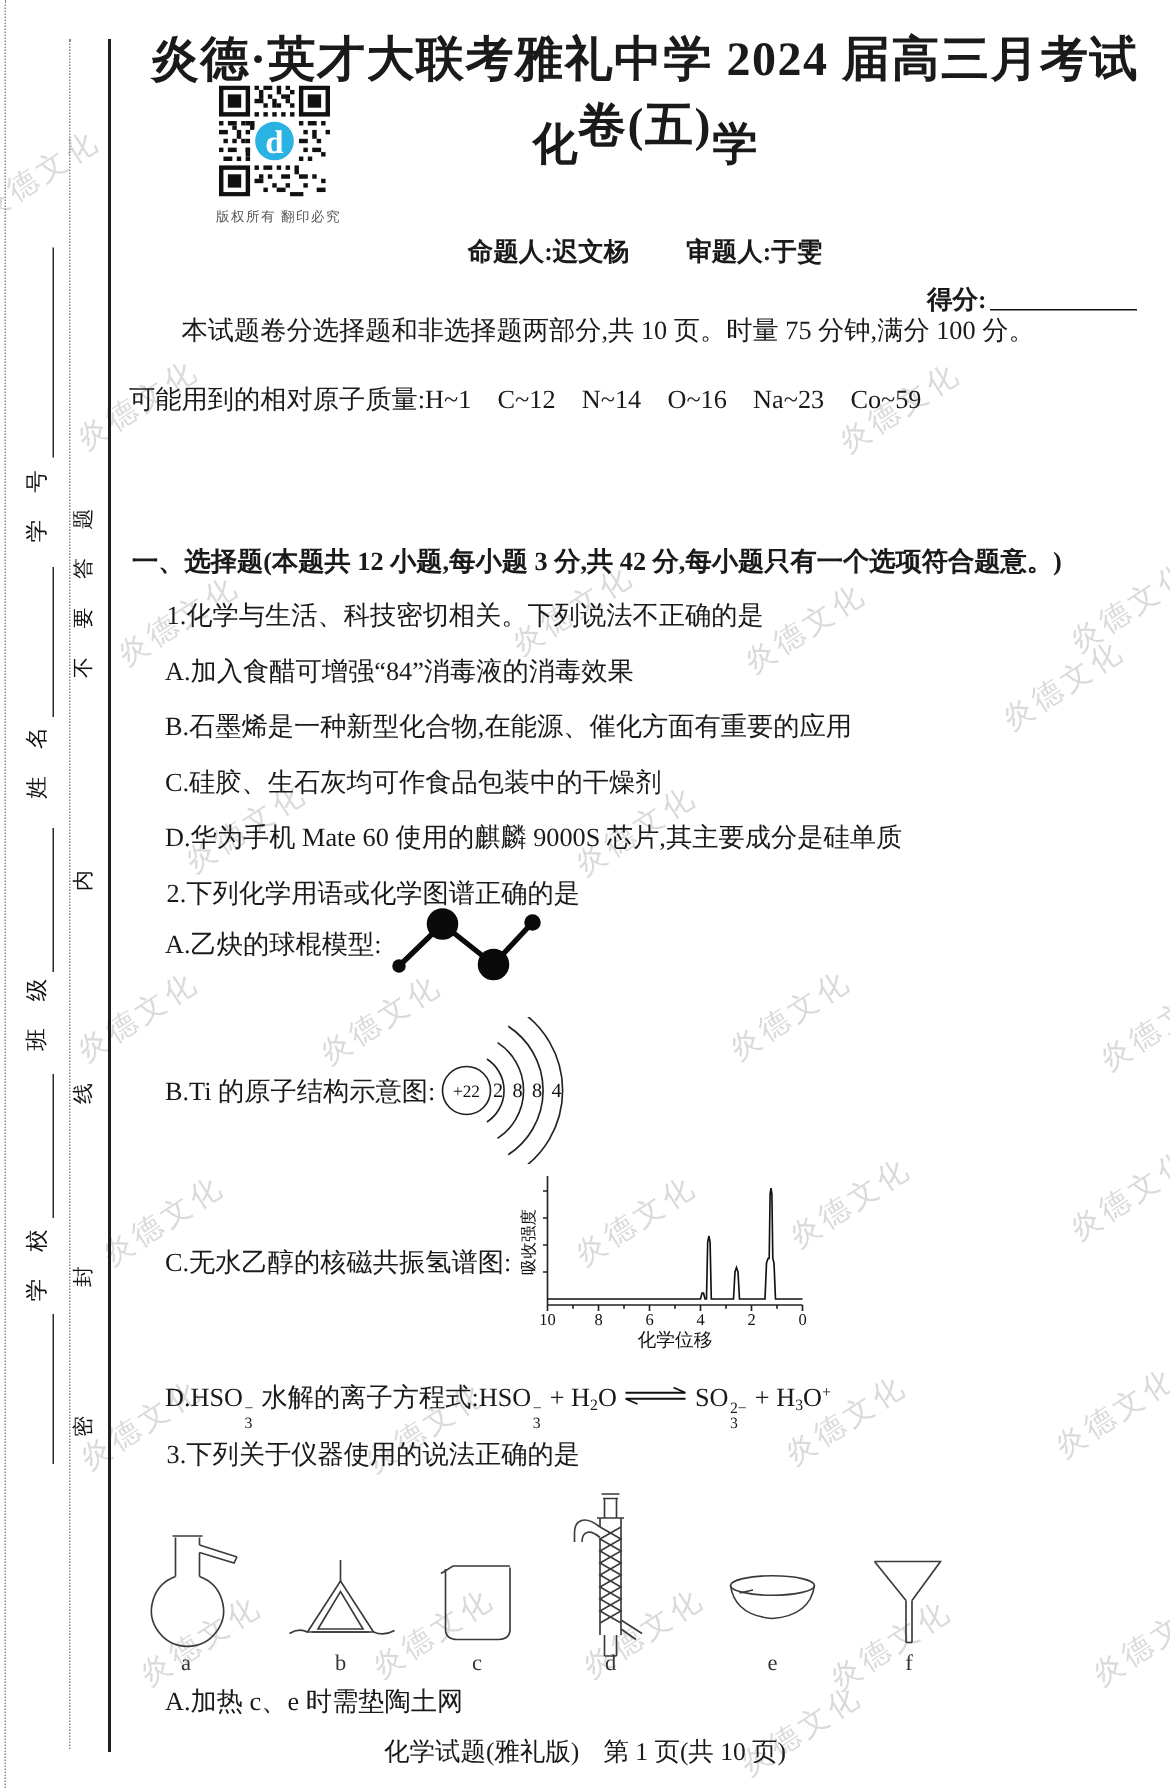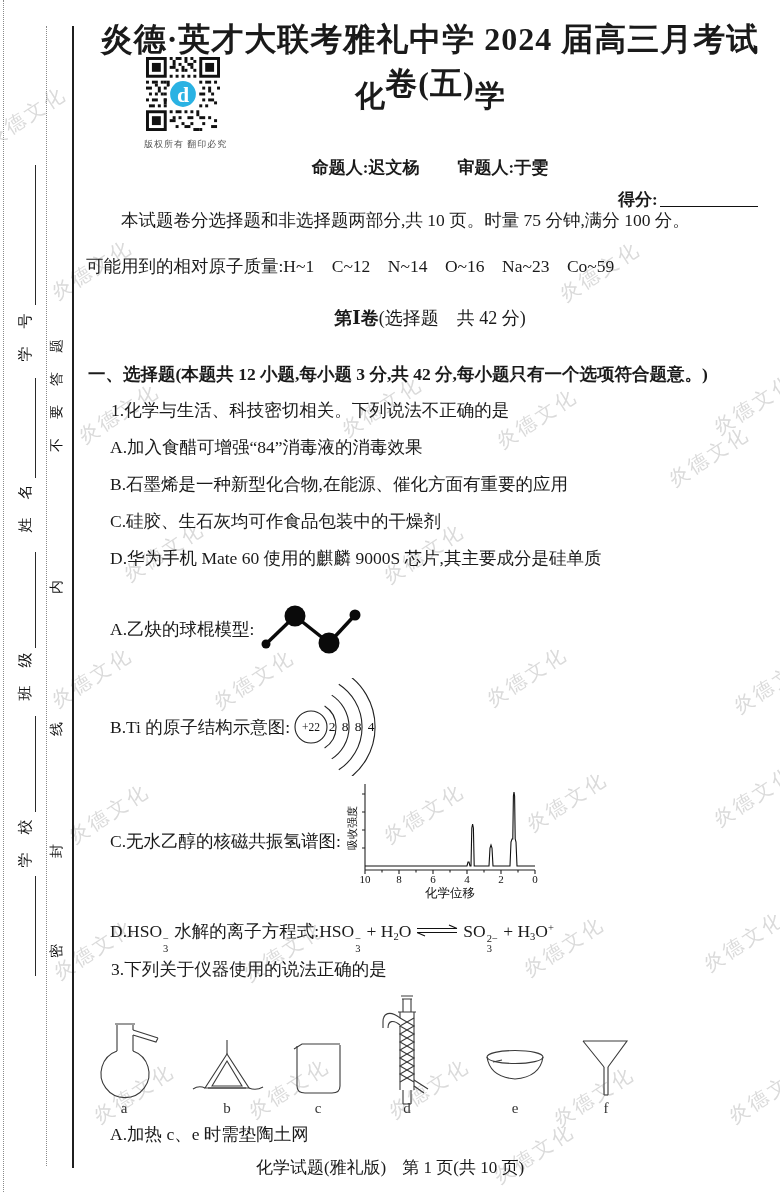--- a/index.html
+++ b/index.html
@@ -220,32 +220,30 @@
       <span>命题人:迟文杨</span><span class="gap"></span><span>审题人:于雯</span>
     </div>
 
     <div class="scorerow">
       <span>得分:</span><span class="blank"></span>
     </div>
 
     <div class="p1">本试题卷分选择题和非选择题两部分,共 10 页。时量 75 分钟,满分 100 分。</div>
     <div class="p2">可能用到的相对原子质量:H~1　C~12　N~14　O~16　Na~23　Co~59</div>
 
-    <div class="sec center">
-      <b>第Ⅰ卷</b><span>(选择题　共 42 分)</span>
-    </div>
 
     <div class="qhead">一、选择题(本题共 12 小题,每小题 3 分,共 42 分,每小题只有一个选项符合题意。)</div>
 
     <div class="stem" style="top:398px">1.化学与生活、科技密切相关。下列说法不正确的是</div>
     <div class="opt" style="top:435px">A.加入食醋可增强“84”消毒液的消毒效果</div>
     <div class="opt" style="top:472px">B.石墨烯是一种新型化合物,在能源、催化方面有重要的应用</div>
     <div class="opt" style="top:509px">C.硅胶、生石灰均可作食品包装中的干燥剂</div>
     <div class="opt" style="top:546px">D.华为手机 Mate 60 使用的麒麟 9000S 芯片,其主要成分是硅单质</div>
 
+    <div class="stem" style="top:583px">2.下列化学用语或化学图谱正确的是</div>
 
     <div class="opt row" style="top:600px;height:58px">
       <span class="lbl">A.乙炔的球棍模型:</span>
       <svg width="104" height="52" viewBox="0 0 104 52" style="margin-left:4px">
         <g stroke="#0a0a0a" stroke-width="3.5">
           <line x1="8" y1="41" x2="37" y2="13"></line>
             <line x1="37" y1="13" x2="71" y2="40"></line>
             <line x1="71" y1="40" x2="97" y2="12"></line>
         </g>
         <g fill="#0a0a0a">

